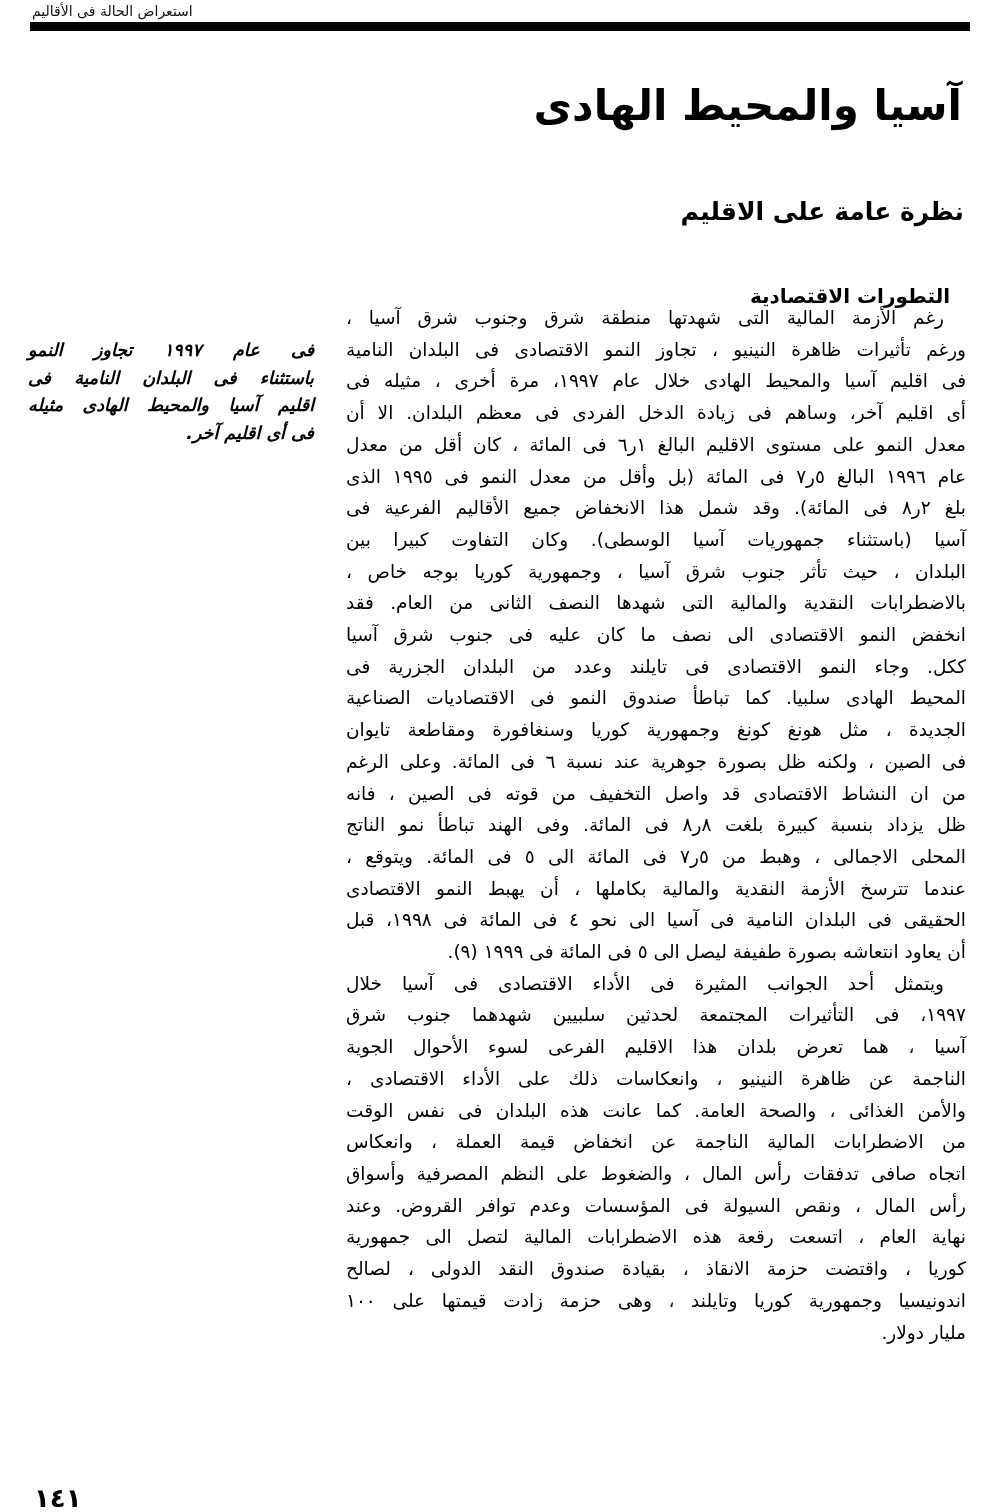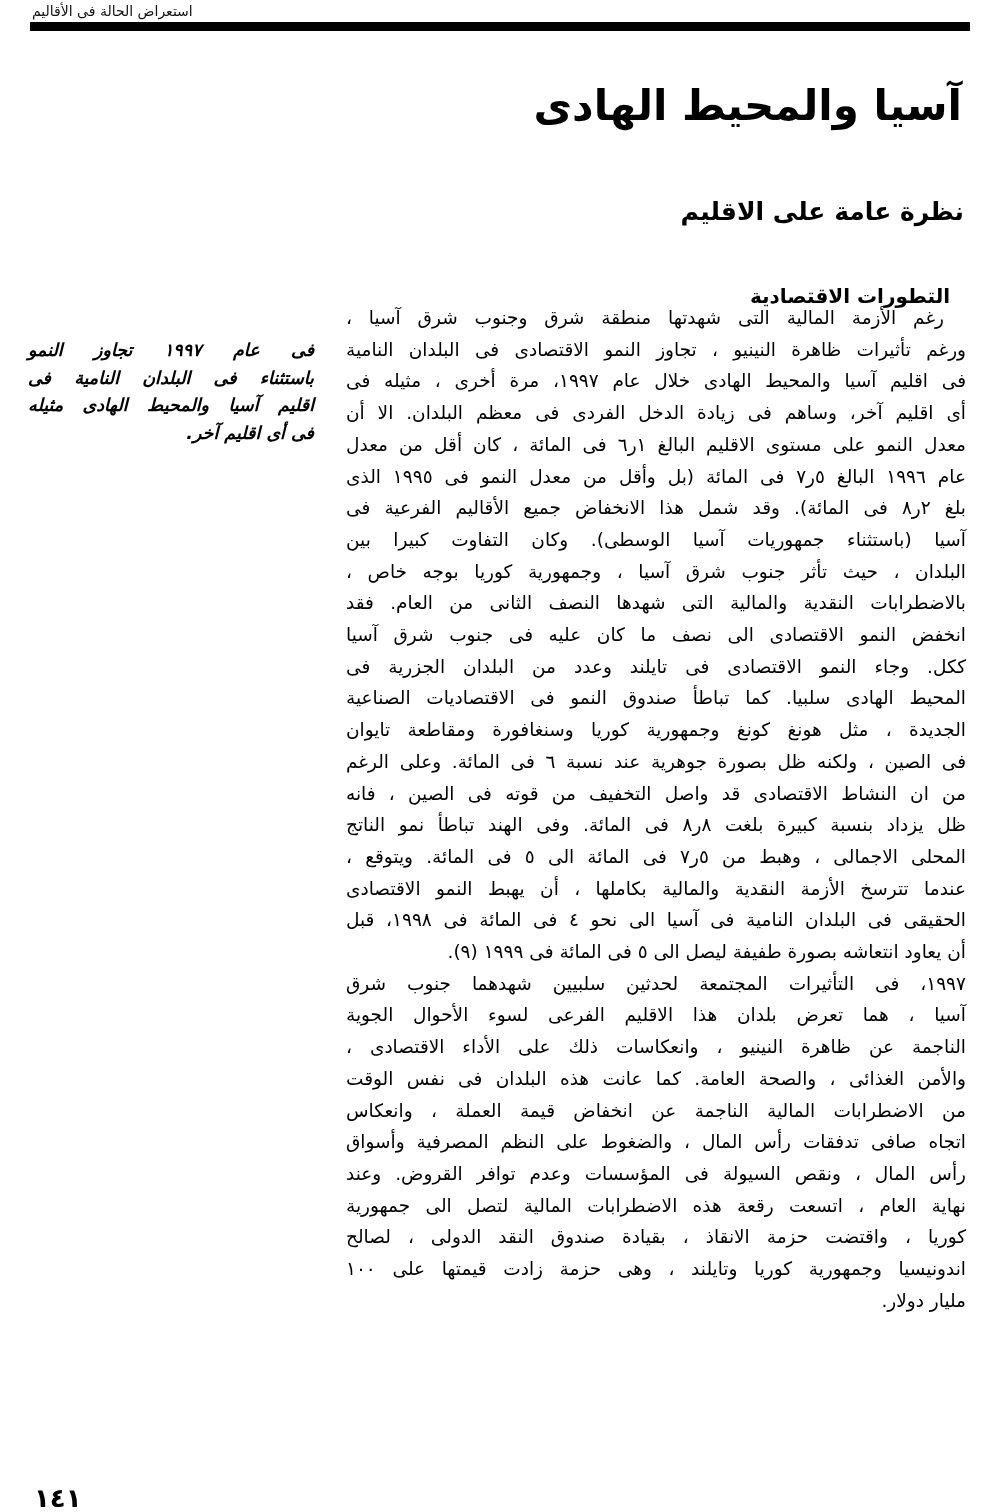--- a/index.html
+++ b/index.html
@@ -151,20 +151,21 @@
   <span class="line">ككل. وجاء النمو الاقتصادى فى تايلند وعدد من البلدان الجزرية فى</span>
   <span class="line">المحيط الهادى سلبيا. كما تباطأ صندوق النمو فى الاقتصاديات الصناعية</span>
   <span class="line">الجديدة ، مثل هونغ كونغ وجمهورية كوريا وسنغافورة ومقاطعة تايوان</span>
   <span class="line">فى الصين ، ولكنه ظل بصورة جوهرية عند نسبة ٦ فى المائة. وعلى الرغم</span>
   <span class="line">من ان النشاط الاقتصادى قد واصل التخفيف من قوته فى الصين ، فانه</span>
   <span class="line">ظل يزداد بنسبة كبيرة بلغت ٨ر٨ فى المائة. وفى الهند تباطأ نمو الناتج</span>
   <span class="line">المحلى الاجمالى ، وهبط من ٥ر٧ فى المائة الى ٥ فى المائة. ويتوقع ،</span>
   <span class="line">عندما تترسخ الأزمة النقدية والمالية بكاملها ، أن يهبط النمو الاقتصادى</span>
   <span class="line">الحقيقى فى البلدان النامية فى آسيا الى نحو ٤ فى المائة فى ١٩٩٨، قبل</span>
   <span class="line last">أن يعاود انتعاشه بصورة طفيفة ليصل الى ٥ فى المائة فى ١٩٩٩ (٩).</span>
+  <span class="line indent">ويتمثل أحد الجوانب المثيرة فى الأداء الاقتصادى فى آسيا خلال</span>
   <span class="line">١٩٩٧، فى التأثيرات المجتمعة لحدثين سلبيين شهدهما جنوب شرق</span>
   <span class="line">آسيا ، هما تعرض بلدان هذا الاقليم الفرعى لسوء الأحوال الجوية</span>
   <span class="line">الناجمة عن ظاهرة النينيو ، وانعكاسات ذلك على الأداء الاقتصادى ،</span>
   <span class="line">والأمن الغذائى ، والصحة العامة. كما عانت هذه البلدان فى نفس الوقت</span>
   <span class="line">من الاضطرابات المالية الناجمة عن انخفاض قيمة العملة ، وانعكاس</span>
   <span class="line">اتجاه صافى تدفقات رأس المال ، والضغوط على النظم المصرفية وأسواق</span>
   <span class="line">رأس المال ، ونقص السيولة فى المؤسسات وعدم توافر القروض. وعند</span>
   <span class="line">نهاية العام ، اتسعت رقعة هذه الاضطرابات المالية لتصل الى جمهورية</span>
   <span class="line">كوريا ، واقتضت حزمة الانقاذ ، بقيادة صندوق النقد الدولى ، لصالح</span>
   <span class="line">اندونيسيا وجمهورية كوريا وتايلند ، وهى حزمة زادت قيمتها على ١٠٠</span>

